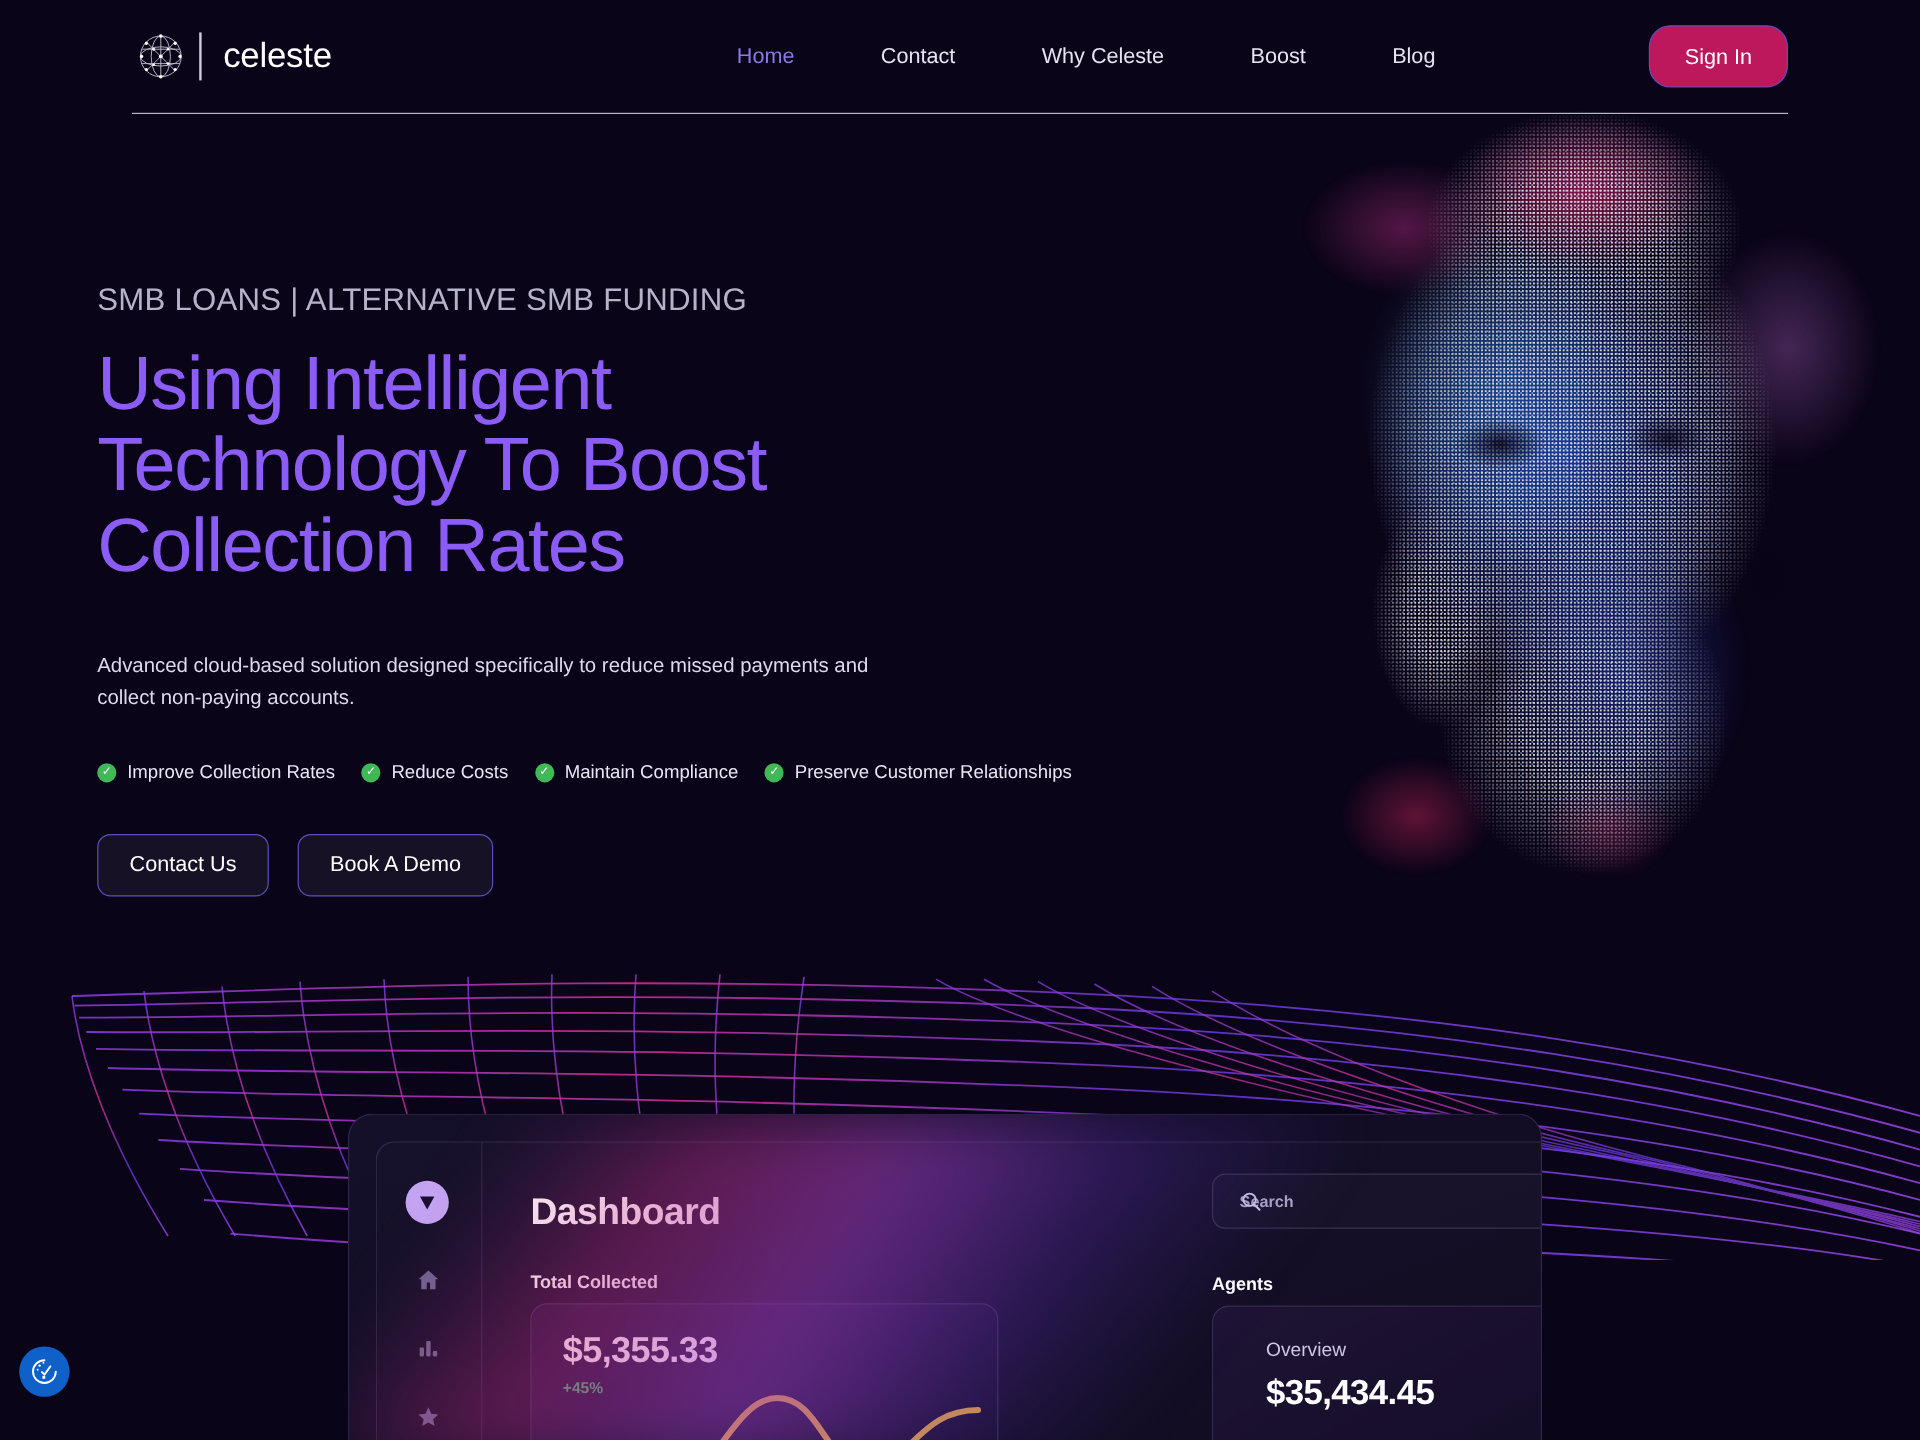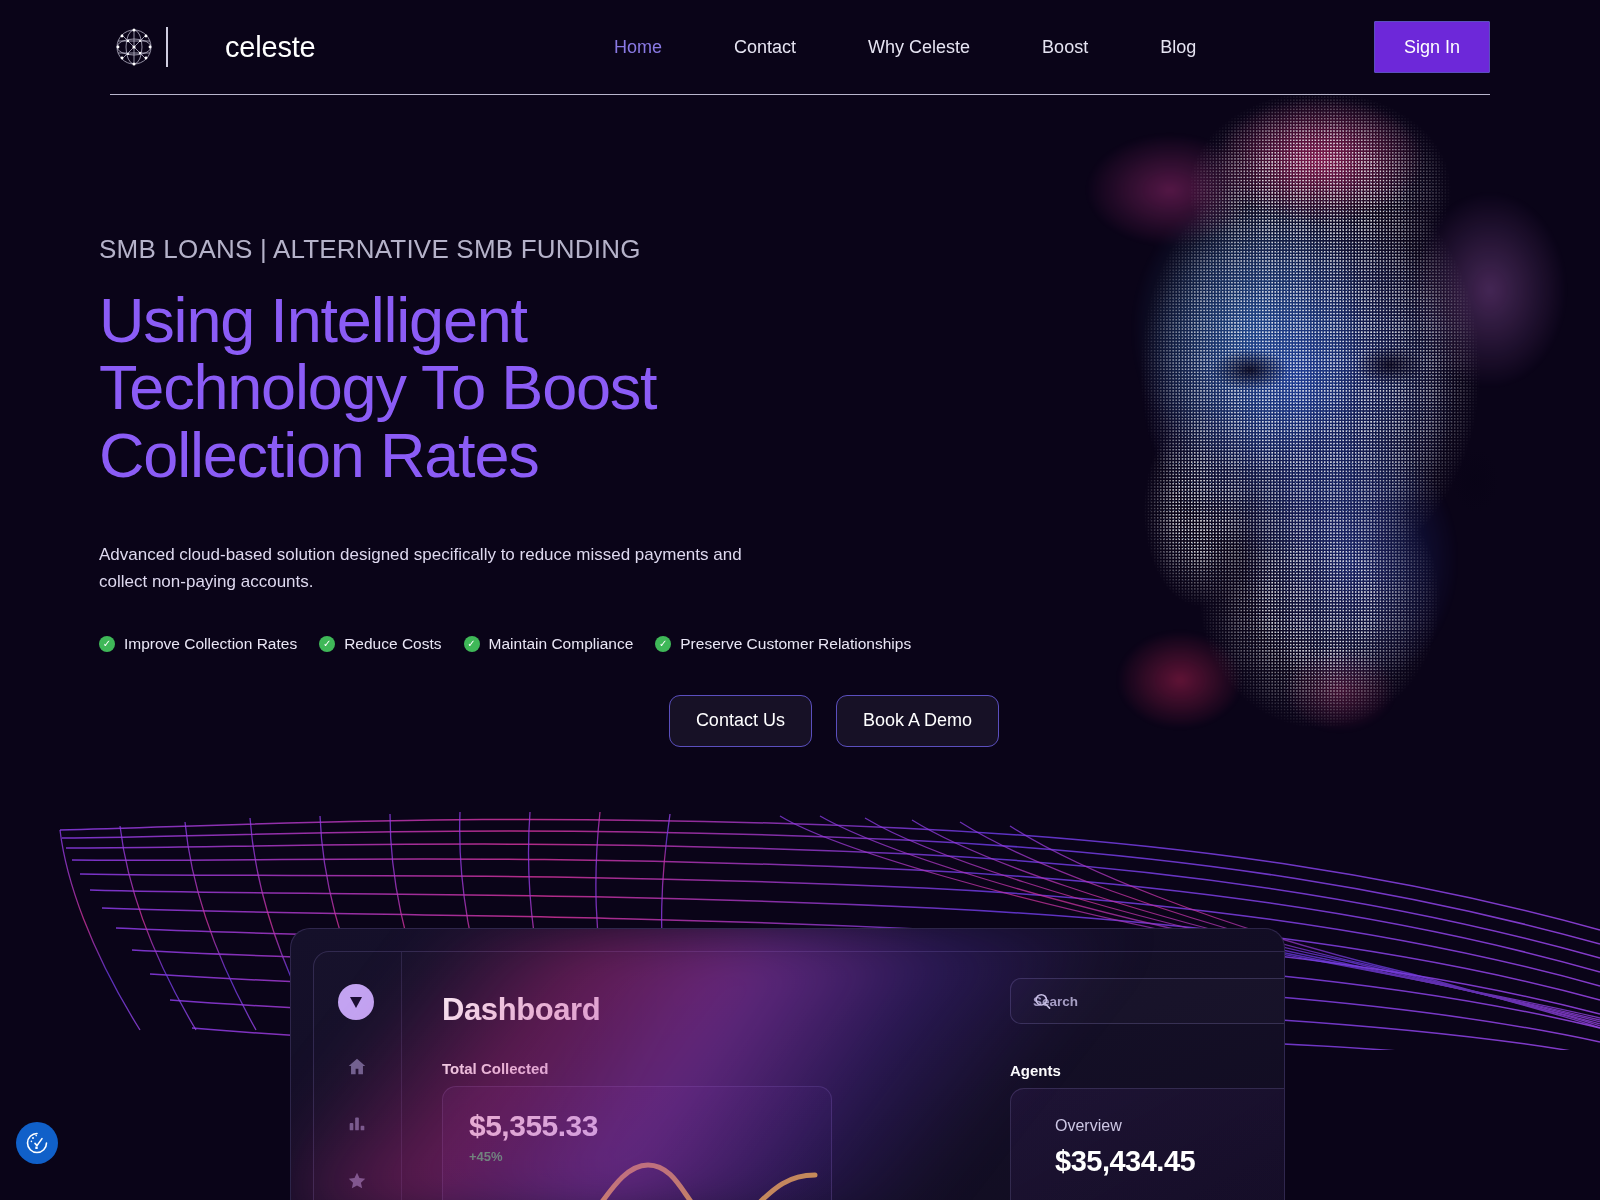--- a/index.html
+++ b/index.html
@@ -56,53 +56,53 @@
       radial-gradient(ellipse 50px 28px at 370px 285px, rgba(8,3,22,.8), transparent 70%),
       radial-gradient(ellipse 34px 46px at 455px 400px, rgba(8,3,22,.75), transparent 72%);
   }
 
   
   .header{ position:absolute; left:0; top:0; width:1600px; height:106px; z-index:30; }
   .hdr-inner{ position:absolute; left:110px; top:0; width:1380px; height:94px; display:flex; align-items:center; }
   .logo{ display:flex; align-items:center; gap:0px; }
   .logo-mark{ width:48px; height:48px; }
   .logo-div{ width:2px; height:40px; background:#cfcde0; margin:0 18px 0 8px; }
-  .logo-text{ font-size:29px; color:#ffffff; letter-spacing:-.2px; font-weight:500;margin-left:39px; }
+  .logo-text{ font-size:29px; color:#ffffff; letter-spacing:-.2px; font-weight:500; }
 
   .nav{ position:absolute; left:470px; top:50%; transform:translateY(-50%); display:flex; gap:4px; }
   .nav a{ color:#e6e4f2; font-size:18px; text-decoration:none; padding:0 34px; white-space:nowrap; }
   .nav a.active{ color:#8a7ae4; }
 
   .signin{
     position:absolute; right:0; top:50%; transform:translateY(-50%);
-    width:116px; height:52px; border-radius:1px;
-    border:1px solid #5b4fbe; background:#6d28d9;
+    width:116px; height:52px; border-radius:18px;
+    border:1px solid #5b4fbe; background:#be185d;
     color:#fff; font-size:18px; cursor:pointer;
     font-family:"Liberation Sans", sans-serif;
   }
   .hdr-rule{ position:absolute; left:110px; top:94px; width:1380px; height:1px; background:#b9b6cc; }
 
   
-  .hero{ position:absolute; left:99px; top:234px; width:900px; z-index:20; }
+  .hero{ position:absolute; left:81px; top:234px; width:900px; z-index:20; }
   .eyebrow{ font-size:26px; color:#b5b2c9; letter-spacing:.2px; margin-bottom:22px; }
   h1.headline{
     font-size:63px; line-height:1.07; color:#8b5cf6; font-weight:500;
     letter-spacing:-1.2px; max-width:700px;
   }
   .sub{
     margin-top:53px; font-size:17px; line-height:1.55; color:#ded9ef; max-width:680px;
   }
   .feats{ margin-top:40px; display:flex; align-items:center; gap:22px; flex-wrap:nowrap; }
   .feat{ display:flex; align-items:center; gap:9px; font-size:15.5px; color:#e9e6f5; white-space:nowrap; }
   .chk{
     width:16px; height:16px; border-radius:50%; background:#3fb858;
     display:flex; align-items:center; justify-content:center;
     color:#fff; font-size:10px; line-height:1; flex:0 0 auto;
   }
-  .ctas{ margin-top:42px; display:flex; gap:24px;justify-content:flex-end; }
+  .ctas{ margin-top:42px; display:flex; gap:24px; }
   .btn{
     height:52px; border-radius:11px; border:1px solid #5b4fbe; background:#171126;
     color:#fff; font-size:18px; padding:0 26px; cursor:pointer;
     font-family:"Liberation Sans", sans-serif;
   }
 
   
   .mesh{
     position:absolute; left:0; top:790px; width:1600px; height:260px; overflow:hidden; z-index:5;
   }

